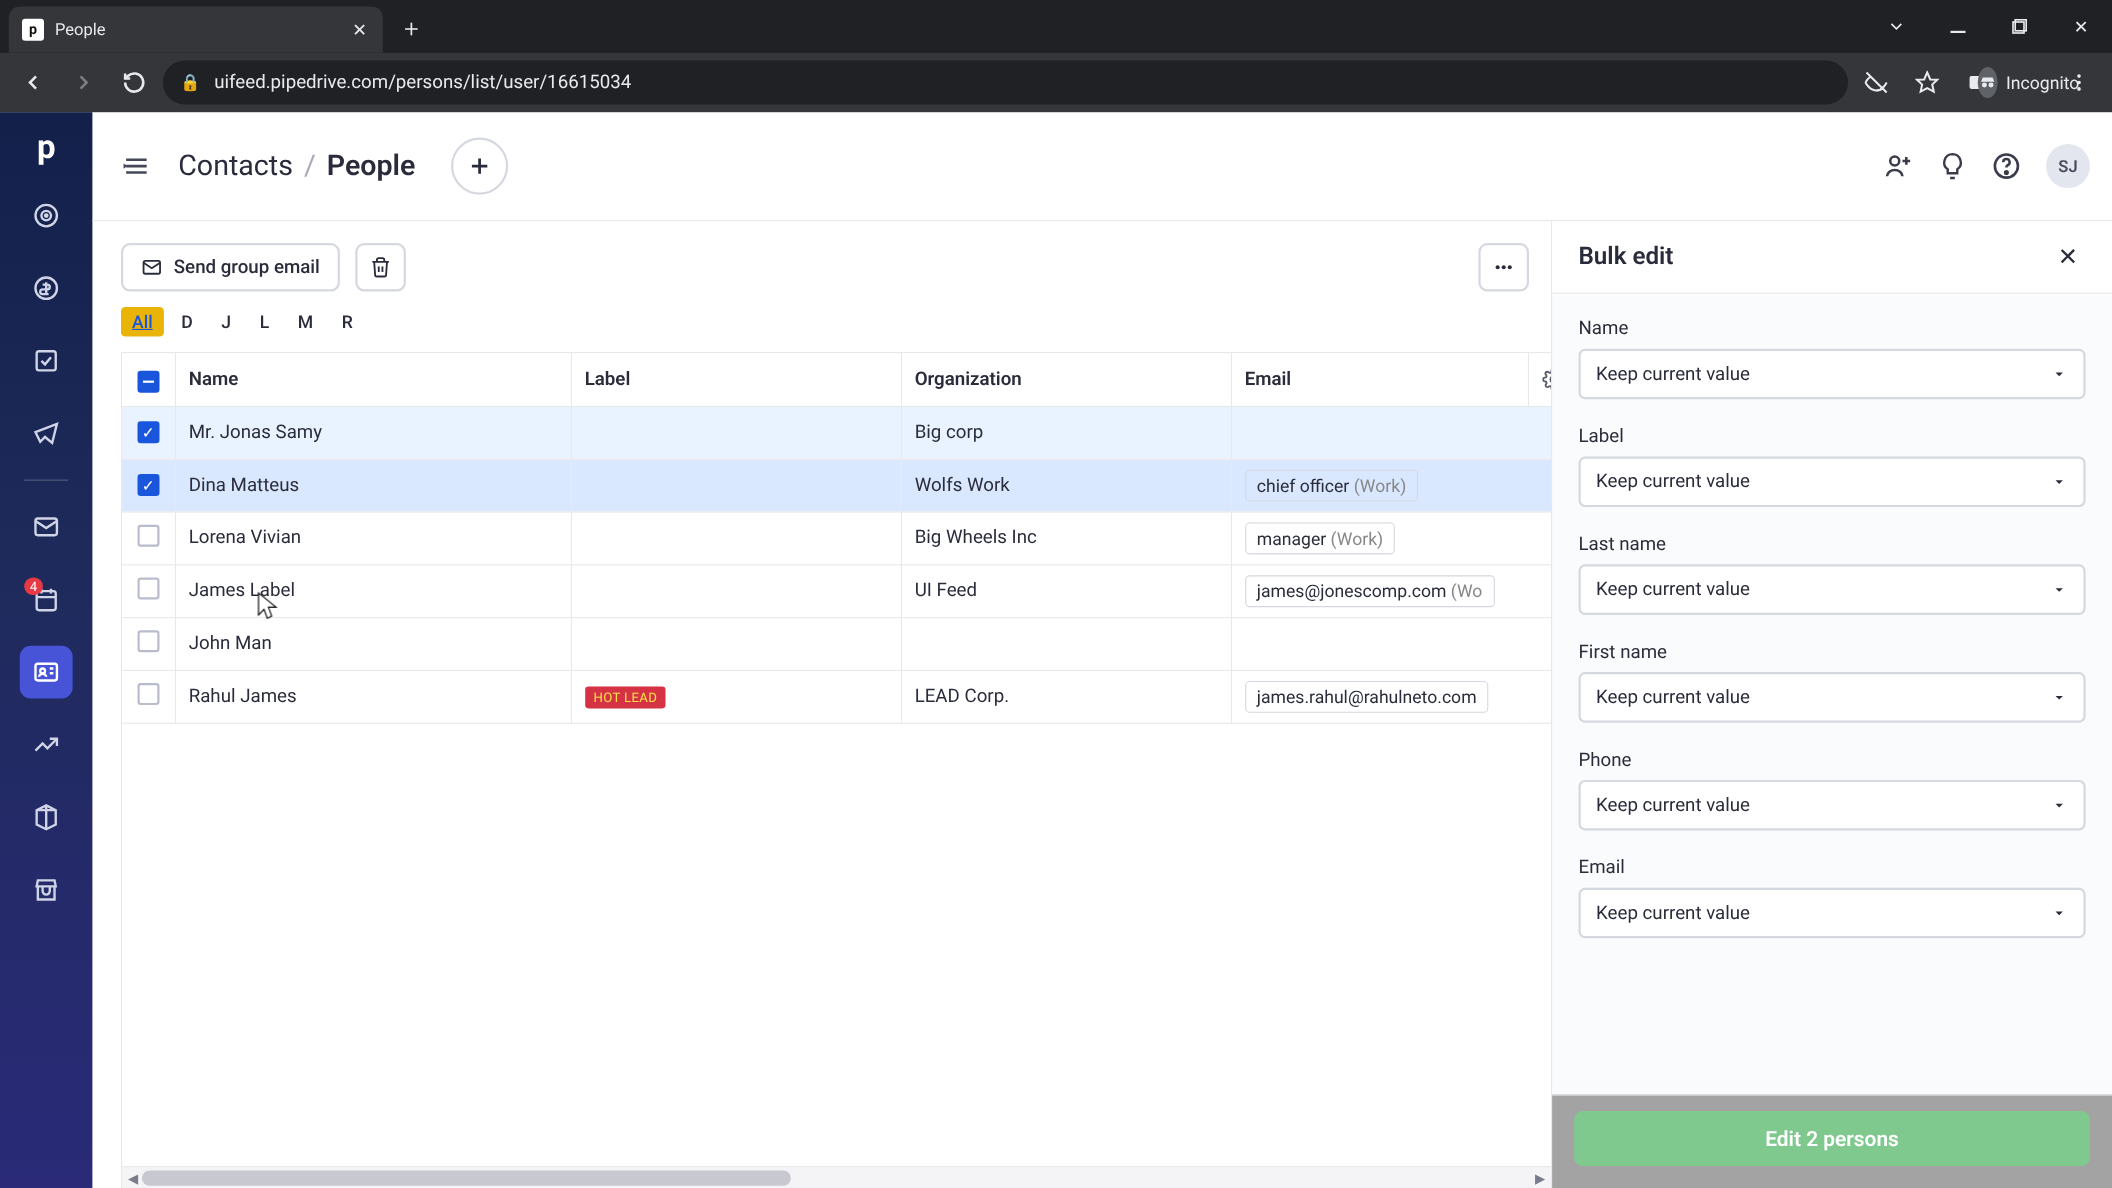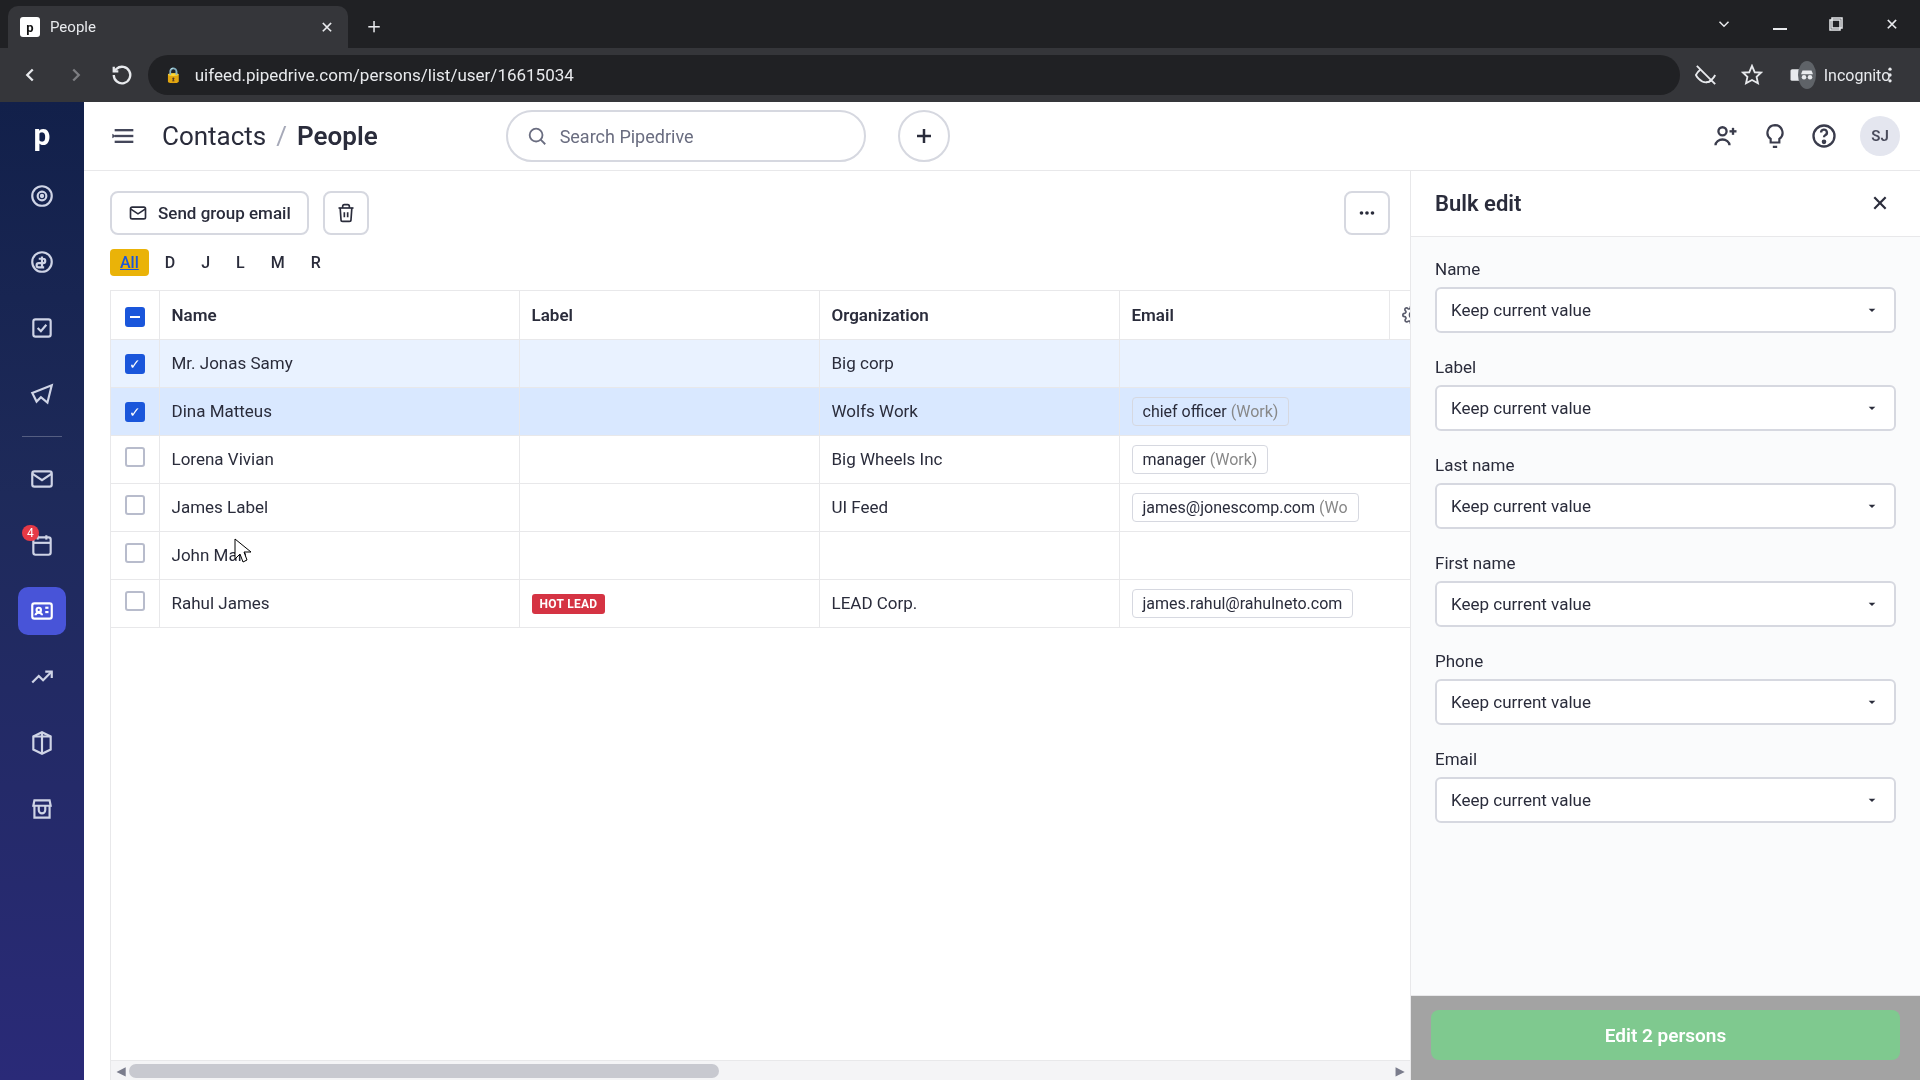--- a/index.html
+++ b/index.html
@@ -30,21 +30,21 @@
 
 .app { flex:1; display:flex; background:#fff; }
 .sidenav { width:84px; background:linear-gradient(#12204a,#1e2a5a 40%,#2a2a78); display:flex; flex-direction:column; align-items:center; padding-top:12px; gap:18px; }
 .logo { width:40px; height:40px; display:flex; align-items:center; justify-content:center; color:#fff; font-size:30px; font-weight:700; }
 .sn-item { width:48px; height:48px; border-radius:10px; display:flex; align-items:center; justify-content:center; color:#cfd4e6; position:relative; }
 .sn-item.active { background:#4854d8; color:#fff; }
 .sn-divider { width:40px; height:1px; background:rgba(255,255,255,.25); }
 .badge { position:absolute; top:4px; left:4px; background:#e63946; color:#fff; font-size:12px; border-radius:8px; padding:0 5px; line-height:16px; }
 
 .main { flex:1; display:flex; flex-direction:column; min-width:0; }
-.topbar { height:69px; border-bottom:1px solid #e8e8ea; display:flex; align-items:center; padding:0 20px; gap:18px; }
+.topbar { height:99px; border-bottom:1px solid #e8e8ea; display:flex; align-items:center; padding:0 20px; gap:18px; }
 .menu-toggle { width:40px; height:40px; display:flex; align-items:center; justify-content:center; color:#44475a; }
 .breadcrumb { font-size:26px; color:#2a2c3b; display:flex; align-items:center; gap:10px; }
 .breadcrumb .sep { color:#a6a9b8; }
 .breadcrumb .cur { font-weight:600; }
 .search { margin-left:110px; width:360px; height:52px; border:2px solid #d6d8e0; border-radius:26px; display:flex; align-items:center; padding:0 18px; gap:12px; color:#6a6d80; font-size:18px; }
 .addbtn { width:52px; height:52px; border:2px solid #d6d8e0; border-radius:50%; display:flex; align-items:center; justify-content:center; margin-left:14px; color:#2a2c3b; }
 .topbar-right { margin-left:auto; display:flex; align-items:center; gap:22px; color:#3a3c4c; }
 .avatar { width:40px; height:40px; border-radius:50%; background:#e4e6ef; display:flex; align-items:center; justify-content:center; font-size:15px; color:#4a4c5c; font-weight:600; }
 
 .content { flex:1; display:flex; min-height:0; }
@@ -67,21 +67,21 @@
 col.label { width:300px; }
 col.org { width:300px; }
 col.email { width:270px; }
 .chkcell { text-align:center; }
 .chkbox { width:20px; height:20px; border:2px solid #b8bccc; border-radius:3px; display:inline-flex; align-items:center; justify-content:center; background:#fff; }
 .chkbox.checked { background:#1a56db; border-color:#1a56db; color:#fff; font-size:14px; }
 .chkbox.ind { background:#1a56db; border-color:#1a56db; }
 .chkbox.ind::after { content:""; width:10px; height:2px; background:#fff; }
 tr.sel td { background:#e9f2ff; }
 tr.hover td { background:#d9e8ff; }
-.labelpill { display:inline-block; background:#d53343; color:#ffffff; font-size:12px; font-weight:700; padding:3px 8px; border-radius:3px; letter-spacing:.3px; }
+.labelpill { display:inline-block; background:#d53343; color:#fde047; font-size:12px; font-weight:400; padding:3px 8px; border-radius:3px; letter-spacing:.3px; }
 .chip { display:inline-block; border:1px solid #d6d8e0; border-radius:4px; padding:4px 10px; font-size:16px; color:#2a2c3b; }
 .chip .muted { color:#888; }
 .hscroll { height:20px; background:#f4f4f6; border-top:1px solid #e8e8ea; position:relative; }
 .hscroll .thumb { position:absolute; left:18px; top:3px; height:14px; width:590px; background:#c8c9d0; border-radius:7px; }
 .hscroll .arrow { position:absolute; top:0; width:20px; height:20px; display:flex; align-items:center; justify-content:center; color:#7a7c8c; font-size:12px; }
 .hscroll .la { left:0; } .hscroll .ra { right:0; }
 
 
 .panel { width:510px; border-left:1px solid #e8e8ea; display:flex; flex-direction:column; background:#fafbfc; }
 .panel-header { height:66px; display:flex; align-items:center; padding:0 24px; border-bottom:1px solid #e8e8ea; background:#fff; }
@@ -270,27 +270,20 @@
               <line x1="4" y1="7" x2="20" y2="7"></line>
               <line x1="4" y1="12" x2="20" y2="12"></line>
               <line x1="4" y1="17" x2="20" y2="17"></line>
               <polyline points="2 10 5 12 2 14" fill="currentColor" stroke="none"></polyline>
             </svg>
           </div>
         <div class="breadcrumb">
           <span>Contacts</span>
           <span class="sep">/</span>
           <span class="cur">People</span>
-        </div>
-        <div class="search">
-          <svg width="22" height="22" viewBox="0 0 24 24" fill="none" stroke="currentColor" stroke-width="2">
-              <circle cx="11" cy="11" r="7"></circle>
-              <line x1="21" y1="21" x2="16" y2="16"></line>
-            </svg>
-          <span>Search Pipedrive</span>
         </div>
         <div class="addbtn">
             <svg width="24" height="24" viewBox="0 0 24 24" stroke="currentColor" stroke-width="2.5">
               <line x1="12" y1="5" x2="12" y2="19"></line>
               <line x1="5" y1="12" x2="19" y2="12"></line>
             </svg>
           </div>
         <div class="topbar-right">
           <div>
               <svg width="28" height="28" viewBox="0 0 24 24" fill="none" stroke="currentColor" stroke-width="2">

